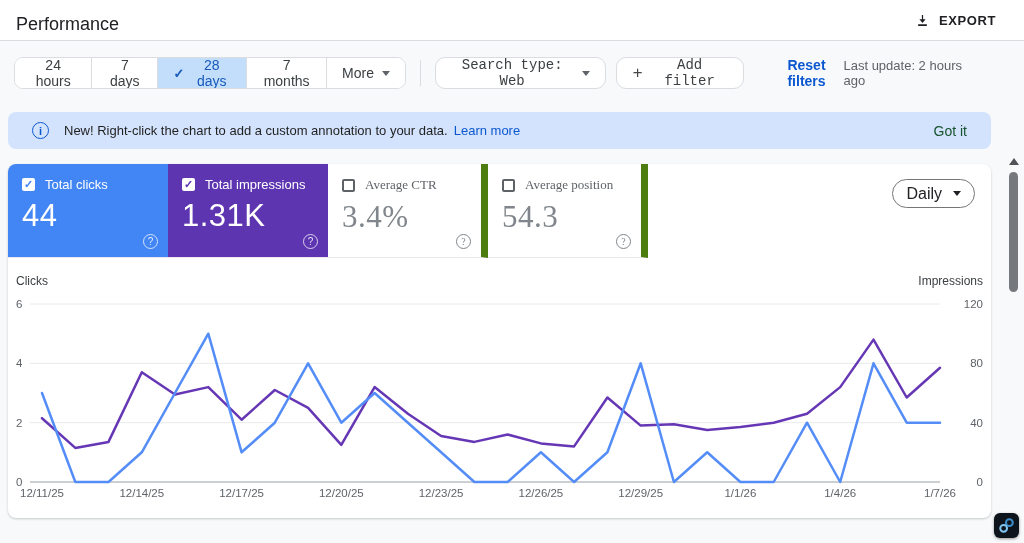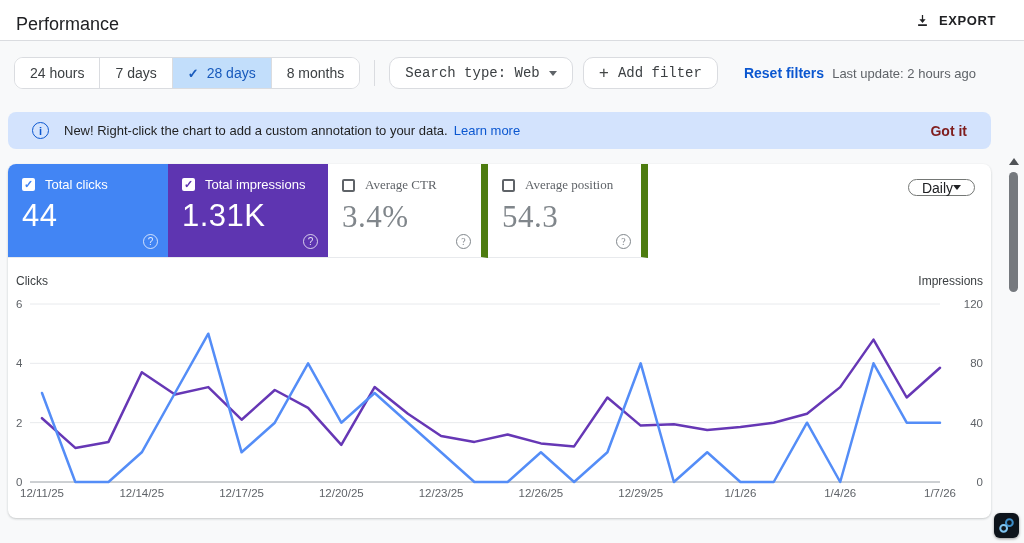--- a/index.html
+++ b/index.html
@@ -43,21 +43,21 @@
   .last-update { margin-left:auto; color:#5f6368; font-size:13px; }
   
   .banner { position:absolute; top:112px; left:8px; width:983px; height:37px;
     background:#d3e3fd; border-radius:8px; display:flex; align-items:center;
     padding:0 24px; gap:15px; }
   .info-icon { width:17px; height:17px; min-width:17px; border:1.8px solid #0b57d0;
     border-radius:50%; color:#0b57d0; font-size:11px; font-weight:bold;
     display:flex; align-items:center; justify-content:center; }
   .banner-text { font-size:13px; color:#1f1f1f; }
   .learn-more { color:#0b57d0; font-size:13px; cursor:pointer; margin-left:-9px; }
-  .got-it { margin-left:auto; color:#7f1d1d; font-weight:bold; font-size:14px;
+  .got-it { margin-left:auto; color:#14532d; font-weight:normal; font-size:14px;
     cursor:pointer; background:none; border:none; font-family:inherit; }
   
   .card { position:absolute; top:164px; left:8px; width:983px; height:354px;
     background:#fff; border-radius:8px;
     box-shadow:0 1px 2px rgba(60,64,67,.18), 0 1px 3px rgba(60,64,67,.09); }
   .metrics-row { display:flex; height:94px; position:relative; }
   .metric-card { width:160px; height:94px; padding:13px 14px; position:relative;
     cursor:pointer; border-bottom:1px solid #e8eaed; }
   .metric-card:first-child { border-top-left-radius:8px; }
   .metric-card.white { border-right:7px solid #4d7c0f;font-family:Liberation Serif, serif; }
@@ -68,24 +68,24 @@
   .cb.unchecked { border:2px solid #5f6368; }
   .metric-label { font-size:13px; font-weight:normal; }
   .metric-card.colored .metric-label, .metric-card.colored .metric-value { color:#fff; }
   .metric-card.white .metric-label { color:#5f6368; font-weight:normal; }
   .metric-value { font-size:31px; margin-top:6px; letter-spacing:.5px; }
   .metric-card.white .metric-value { color:#80868b; }
   .help { position:absolute; right:10px; bottom:8px; width:15px; height:15px;
     border-radius:50%; font-size:10px; display:flex; align-items:center;
     justify-content:center; border:1.5px solid #80868b; color:#80868b; }
   .metric-card.colored .help { border-color:rgba(255,255,255,.75); color:rgba(255,255,255,.85); }
-  .daily-btn { position:absolute; right:16px; top:15px; height:17px;
-    display:flex; align-items:center; gap:0; padding:0 13px;
+  .daily-btn { position:absolute; right:16px; top:15px; height:29px;
+    display:flex; align-items:center; gap:11px; padding:0 13px;
     border:1px solid #747775; border-radius:15px; background:#fff;
-    font-size:14px; color:#202124; cursor:pointer; font-family:inherit; }
+    font-size:16px; color:#202124; cursor:pointer; font-family:inherit; }
   .daily-btn .caret { border-top-color:#202124; }
   .chart-wrap { margin-top:14px; }
   .chart-wrap svg { display:block; }
   
   .scrollbar { position:absolute; top:156px; right:3px; width:14px; bottom:0; }
   .scroll-up { width:0; height:0; margin:2px auto 0;
     border-left:5px solid transparent; border-right:5px solid transparent;
     border-bottom:7px solid #505357; cursor:pointer; }
   .scroll-thumb { position:absolute; top:16px; left:2px; width:9px; height:120px;
     background:#75797e; border-radius:4.5px; cursor:pointer; }
@@ -115,21 +115,25 @@
       <span>24 hours</span>
     </button>
     <button class="range-btn">
       <span>7 days</span>
     </button>
     <button class="range-btn selected">
       <span class="check-icon">✓</span>
       <span>28 days</span>
     </button>
     <button class="range-btn">
-      <span>8 months</span>
+      <span>7 months</span>
+    </button>
+    <button class="range-btn">
+      <span>More</span>
+      <span class="caret"></span>
     </button>
   </div>
   <div class="vdivider"></div>
   <button class="pill">
     <span>Search type: Web</span>
     <span class="caret"></span>
   </button>
   <button class="pill">
     <span class="plus-icon">+</span>
     <span>Add filter</span>

